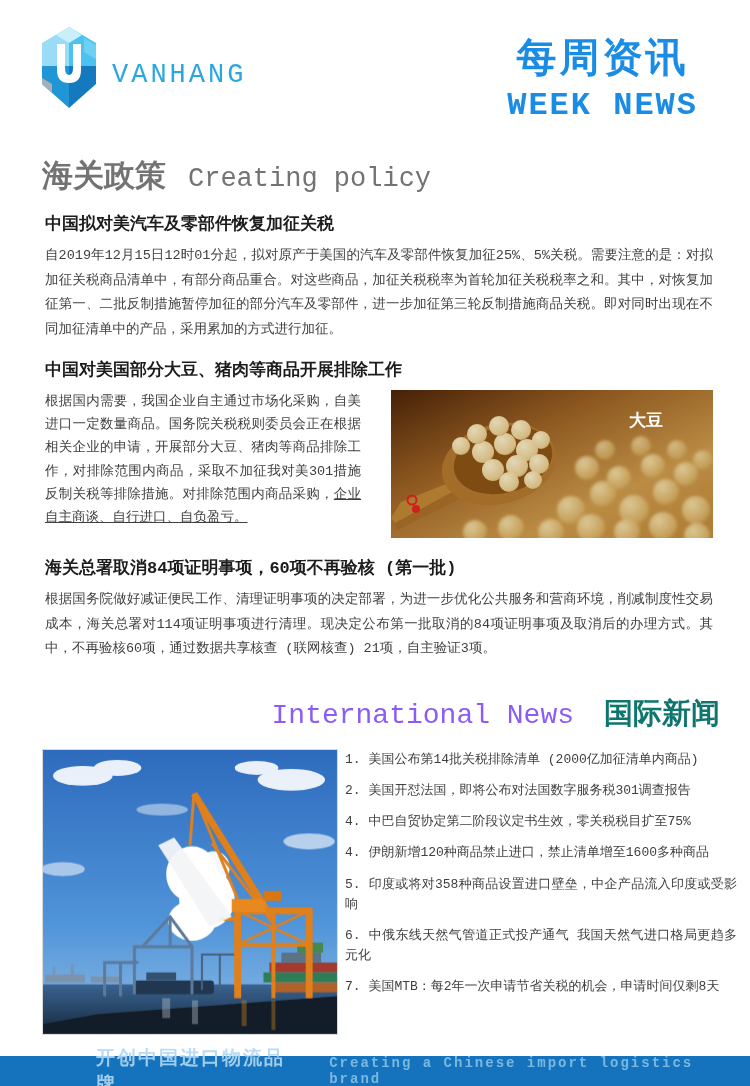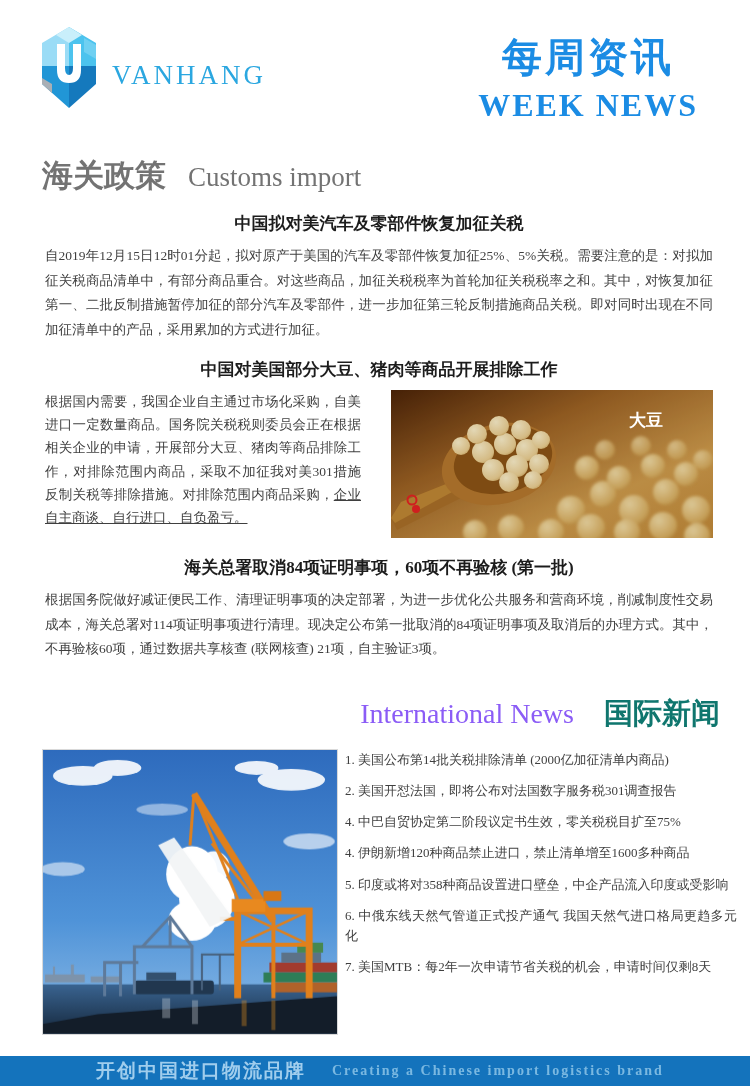--- a/index.html
+++ b/index.html
@@ -1,33 +1,33 @@
 <!DOCTYPE html>
 <html><head>
 <meta charset="utf-8">
 <style>
   html,body{margin:0;padding:0;background:#fff;}
   .page{position:relative;width:750px;height:1086px;background:#ffffff;overflow:hidden;
-        font-family:Liberation Serif, serif;}
+        font-family:Liberation Mono, monospace;}
   
   .logo-wrap{position:absolute;left:40px;top:26px;display:flex;align-items:center;}
   .brand-text{margin-left:14px;font-size:27px;letter-spacing:3px;color:#2ba7e0;font-weight:400;margin-top:14px;}
   .weeknews{position:absolute;right:52px;top:30px;text-align:center;color:#1b8ce4;}
   .weeknews .cn{font-size:40px;font-weight:800;letter-spacing:3px;}
   .weeknews .en{font-size:32px;font-weight:700;letter-spacing:2px;margin-top:2px;}
   
   .sec-head{position:absolute;left:42px;top:155px;display:flex;align-items:baseline;color:#737373;}
   .sec-head .cn{font-size:31px;font-weight:700;}
   .sec-head .en{font-size:27px;font-weight:400;margin-left:22px;}
   
   .article{position:absolute;left:45px;width:668px;}
   .a1{top:212px;}
   .a2{top:358px;}
   .a3{top:556px;}
-  .art-title{font-size:17px;font-weight:700;color:#1c1c1c;text-align:center;}
+  .art-title{font-size:17px;font-weight:700;color:#1c1c1c;}
   .art-body{margin-top:9px;font-size:13.5px;color:#3f3f3f;line-height:1.82;text-align:justify;}
   .a2-cols{display:flex;margin-top:9px;gap:19px;}
   .a2-text{width:352px;font-size:13.5px;color:#3f3f3f;line-height:1.72;text-align:justify;}
   .a2-text .ul{text-decoration:underline;}
   .a2-img{margin-left:11px;width:322px;height:148px;flex:none;}
   
   .intl-head{position:absolute;left:0;top:694px;width:720px;display:flex;justify-content:flex-end;align-items:baseline;}
   .intl-head .en{font-size:28px;color:#8b5cf6;font-weight:400;}
   .intl-head .cn{font-size:29px;color:#0f766e;font-weight:800;margin-left:30px;}
   .port-img{position:absolute;left:42px;top:749px;width:296px;height:286px;border:1px solid #d9d9d9;box-sizing:border-box;}
@@ -58,21 +58,21 @@
     <div class="brand-text">VANHANG</div>
   </div>
 
   <div class="weeknews">
     <div class="cn">每周资讯</div>
     <div class="en">WEEK NEWS</div>
   </div>
 
   <div class="sec-head">
     <div class="cn">海关政策</div>
-    <div class="en">Customs import</div>
+    <div class="en">Creating policy</div>
   </div>
 
   <div class="article a1">
     <div class="art-title">中国拟对美汽车及零部件恢复加征关税</div>
     <div class="art-body">自2019年12月15日12时01分起，拟对原产于美国的汽车及零部件恢复加征25%、5%关税。需要注意的是：对拟加征关税商品清单中，有部分商品重合。对这些商品，加征关税税率为首轮加征关税税率之和。其中，对恢复加征第一、二批反制措施暂停加征的部分汽车及零部件，进一步加征第三轮反制措施商品关税。即对同时出现在不同加征清单中的产品，采用累加的方式进行加征。</div>
   </div>
 
   <div class="article a2">
     <div class="art-title">中国对美国部分大豆、猪肉等商品开展排除工作</div>
     <div class="a2-cols">

